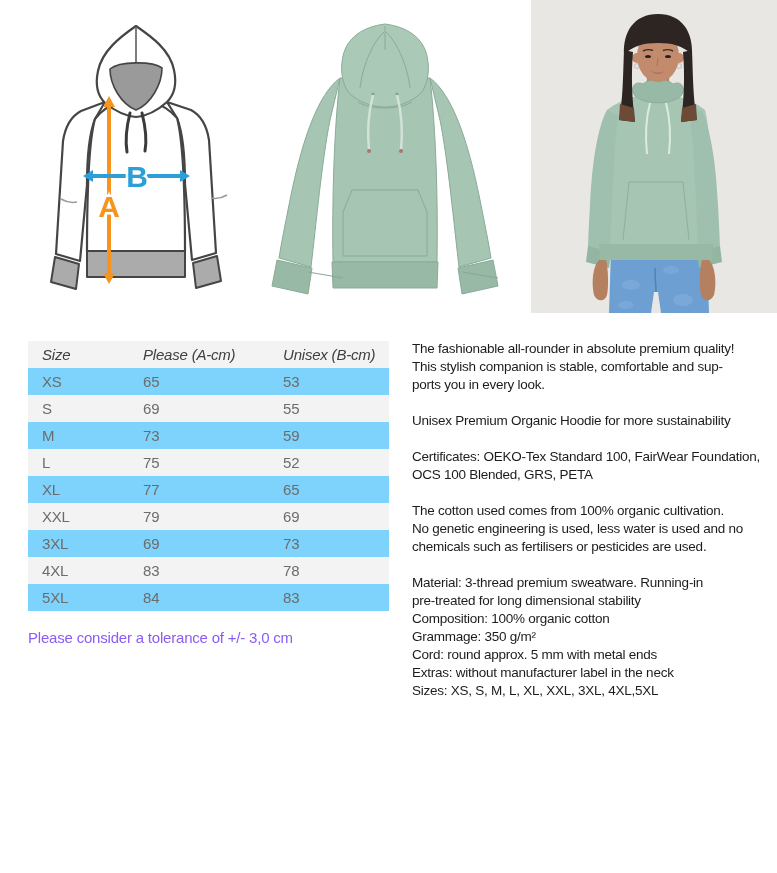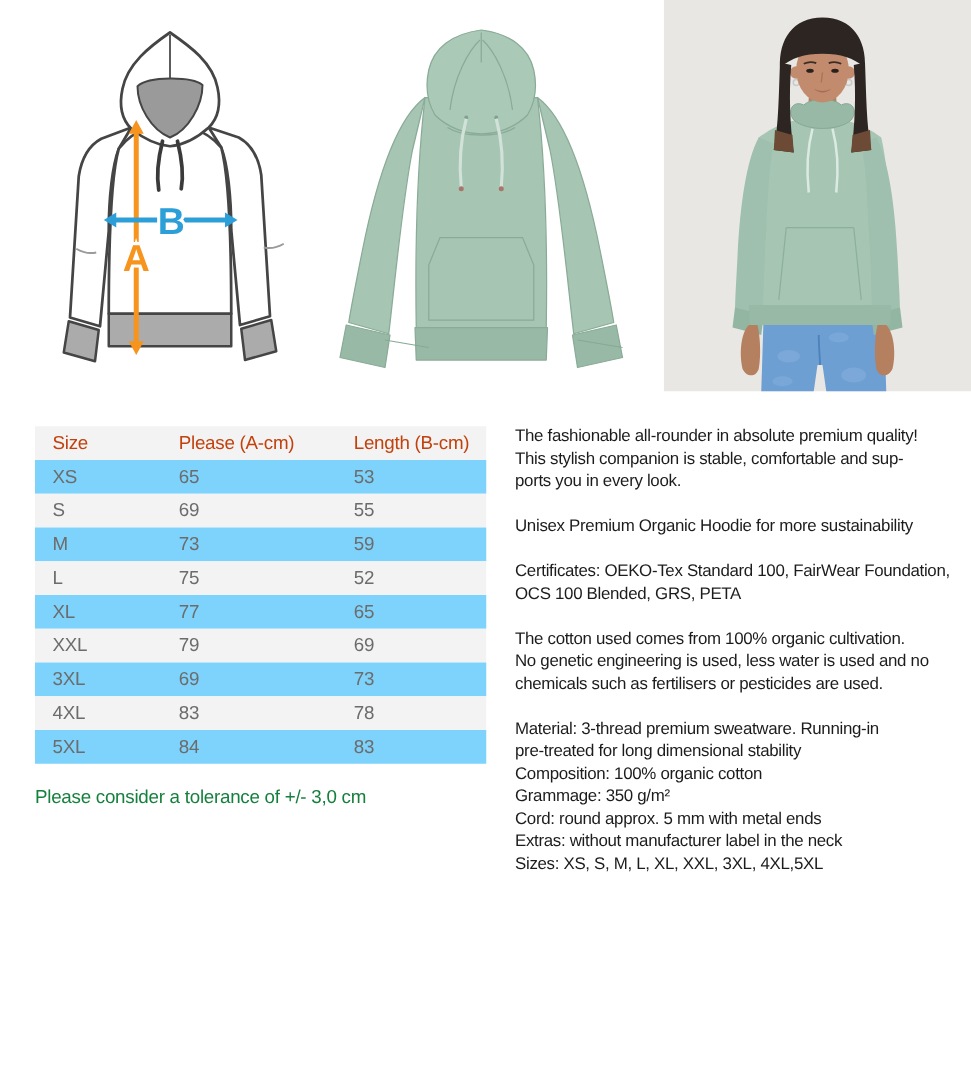--- a/index.html
+++ b/index.html
@@ -14,26 +14,26 @@
   .fig-flat    { left:260px; top:10px; width:250px; height:290px; }
   .fig-model   { left:531px; top:0px;  width:246px; height:315px; }
   .fig-diagram svg, .fig-flat svg, .fig-model svg { display:block; width:100%; height:100%; }
   .ab-label { font-family:"Liberation Sans", sans-serif; font-weight:bold; font-size:30px;
               text-anchor:middle; stroke:#ffffff; stroke-width:5px; paint-order:stroke; }
 
   
   .size-table { left:28px; top:341px; width:361px; font-size:15px; letter-spacing:-0.2px; }
   .trow { display:grid; grid-template-columns:101px 140px 1fr; padding-left:14px;
           height:27px; align-items:center; }
-  .thead { background:#f4f3f3; color:#c2410c; }
+  .thead { background:#f4f3f3; color:#404040;font-style:italic; }
   .r-dark  { background:#7dd3fc; color:#6c6c6c; }
   .r-light { background:#f4f3f3; color:#6c6c6c; }
 
   
-  .tolerance { left:28px; top:629px; font-size:15px; color:#15803d; letter-spacing:-0.2px; }
+  .tolerance { left:28px; top:629px; font-size:15px; color:#8b5cf6; letter-spacing:-0.2px; }
 
   
   .description { left:412px; top:340px; width:370px; font-size:13.5px; line-height:18px;
                  color:#1c1c1c; letter-spacing:-0.25px; }
   .para { white-space:pre-line; margin:0 0 18px 0; }
 </style>
 </head>
 <body>
 
 <div class="abs fig-diagram">
@@ -157,21 +157,21 @@
       <path d="M89,104 L103,108 L104,122 L88,120 Z" fill="#6d4a35"></path>
       <path d="M165,104 L151,108 L150,122 L166,120 Z" fill="#6d4a35"></path>
     </g>
   </svg>
 </div>
 
 <div class="abs size-table">
   <div class="trow thead">
     <span>Size</span>
     <span>Please (A-cm)</span>
-    <span>Length (B-cm)</span>
+    <span>Unisex (B-cm)</span>
   </div>
   <div class="trow r-dark">
     <span>XS</span>
     <span>65</span>
     <span>53</span>
   </div>
   <div class="trow r-light">
     <span>S</span>
     <span>69</span>
     <span>55</span>

